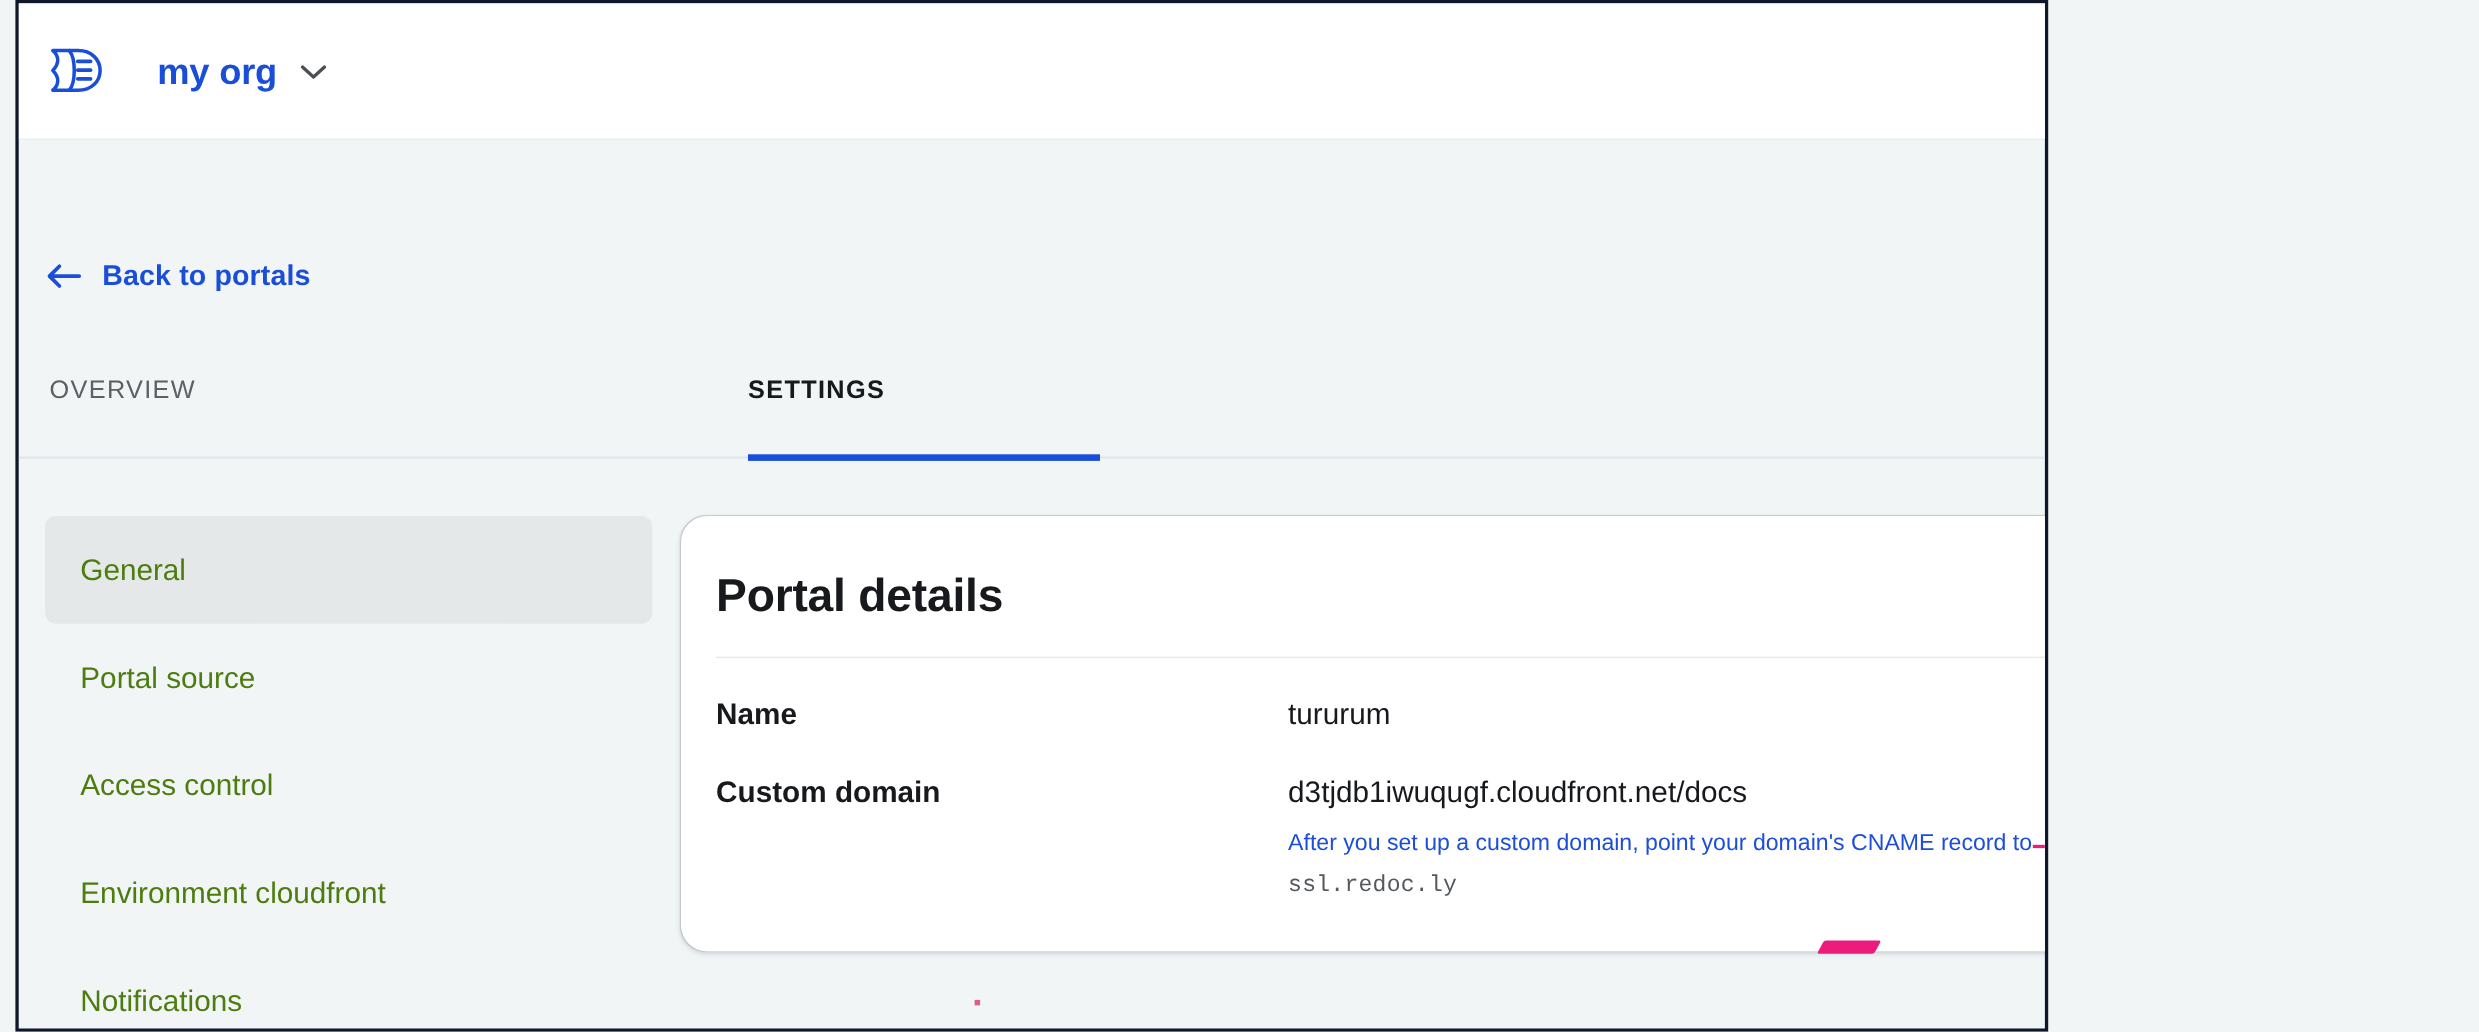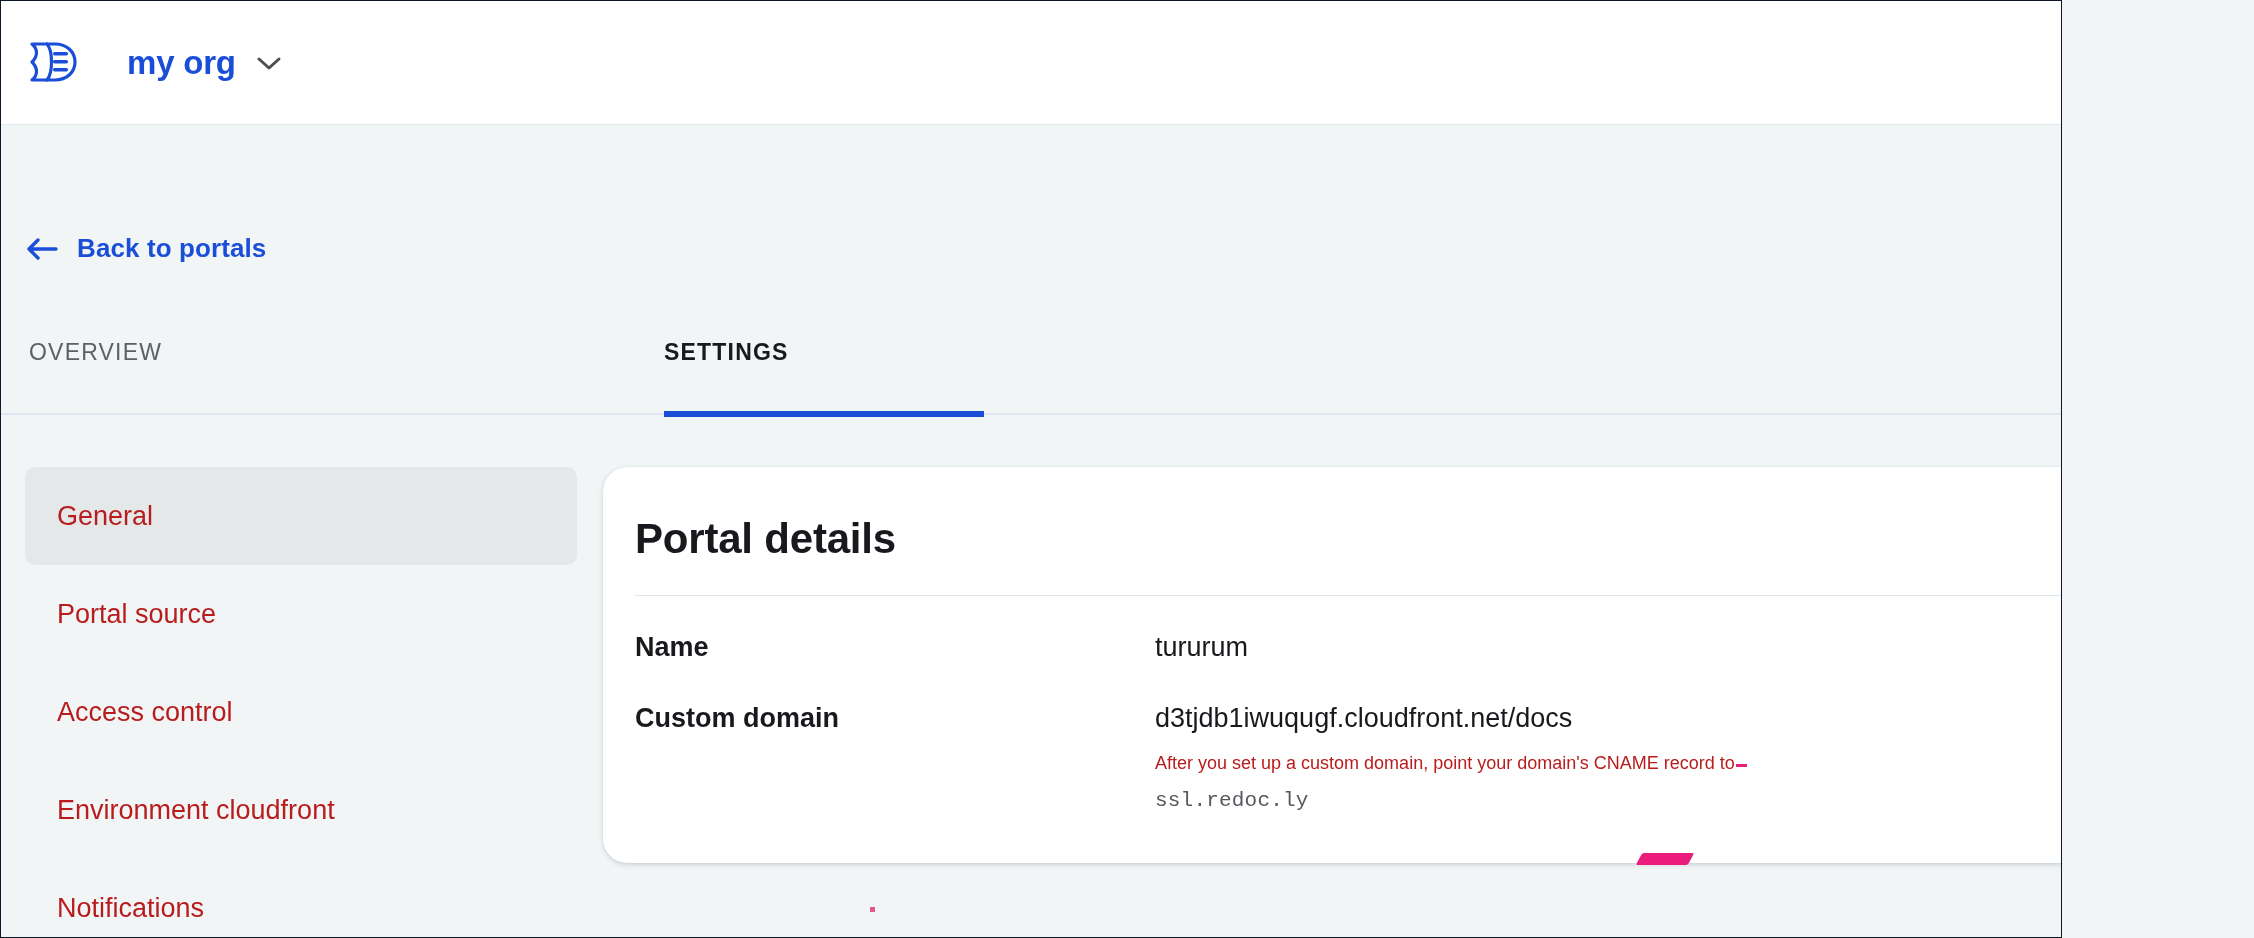--- a/index.html
+++ b/index.html
@@ -12,25 +12,26 @@
 
   body {
     font-family: "Liberation Sans", sans-serif;
     background: #f1f5f6;
     color: #1d2023;
     -webkit-font-smoothing: antialiased;
   }
 
   .page {
     position: relative;
-    width: 2062px;
+    width: 1848px;
     height: 938px;
-    border: 1px solid #0f172a;
+    border: 3px solid #0f172a;
     background: #f1f5f6;
     overflow: hidden;
+    margin-left: 14px;
   }
 
   
   .topbar {
     position: absolute;
     top: 0; left: 0;
     width: 2252px;
     height: 124px;
     background: #ffffff;
     border-bottom: 1px solid #e3e8ea;
@@ -178,21 +179,21 @@
     left: 24px;
     width: 552px;
   }
 
   .nav-item {
     height: 98px;
     display: flex;
     align-items: center;
     padding-left: 32px;
     font-size: 27px;
-    color: #b91c1c;
+    color: #4d7c0f;
     border-radius: 10px;
     cursor: pointer;
   }
 
   .nav-item.active { background: #e4e8e9; }
 
   
   .card {
     position: absolute;
     top: 466px;
@@ -238,22 +239,22 @@
     flex: 1 1 auto;
     font-size: 27px;
     color: #17191c;
   }
 
   #row-name { margin-top: 36px; }
   #row-domain { margin-top: 40px; }
 
   .detail-hint {
     margin-top: 18px;
-    font-size: 18px;
-    color: #b91c1c;
+    font-size: 21px;
+    color: #1d4ed8;
     line-height: 1.25;
     position: relative;
   }
 
   .hint-mark {
     display: inline-block;
     width: 11px;
     height: 3px;
     background: #ec1c7d;
     vertical-align: 2px;

